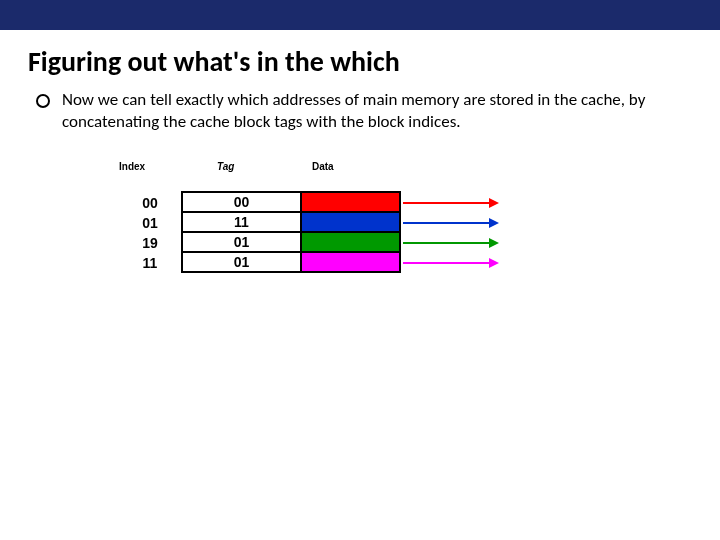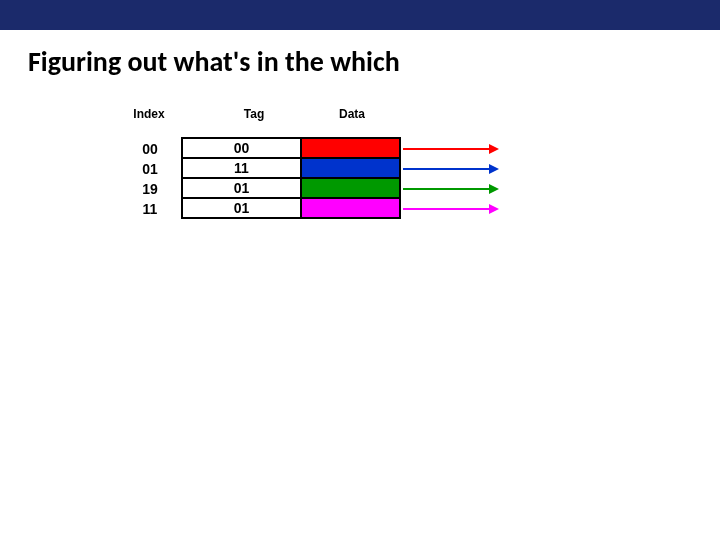--- a/index.html
+++ b/index.html
@@ -47,25 +47,25 @@
     position: relative;
     margin: 28px auto 0 auto;
     width: 560px;
     height: 140px;
   }
   .hdr {
     position: absolute;
     top: 0;
     font-family: Arial, sans-serif;
     font-weight: 700;
-    font-size: 12px;
-    text-align: center;
+    font-size: 10px;
+    text-align: left;
   }
   .hdr.index { left: 32px; width: 60px; }
-  .hdr.tag   { left: 137px; width: 60px; }
+  .hdr.tag   { left: 130px; width: 60px; font-style: italic; }
   .hdr.data  { left: 225px; width: 80px; }
   .hdr.main  { left: 390px; width: 180px; top: -6px; line-height: 1.15; }
 
   .index-col, .addr-col {
     position: absolute;
     top: 32px;
     font-family: Arial, sans-serif;
     font-weight: 700;
     font-size: 14px;
     line-height: 20px;
@@ -132,20 +132,24 @@
   .arrow-wrap .arrow { left: 0; width: 95px; top: 9px; }
 </style>
 </head>
 <body>
 
 <div class="topbar"></div>
 
 <div class="title">Figuring out what's in the which</div>
 
 <div class="body">
+  <div class="bullet-row">
+    <span class="bullet"></span>
+    <span class="para">Now we can tell exactly which addresses of main memory are stored in the cache, by concatenating the cache block tags with the block indices.</span>
+  </div>
 
   <div class="diagram">
     <div class="hdr index">Index</div>
     <div class="hdr tag">Tag</div>
     <div class="hdr data">Data</div>
 
     <div class="index-col">
       <div>00</div>
       <div>01</div>
       <div>19</div>

